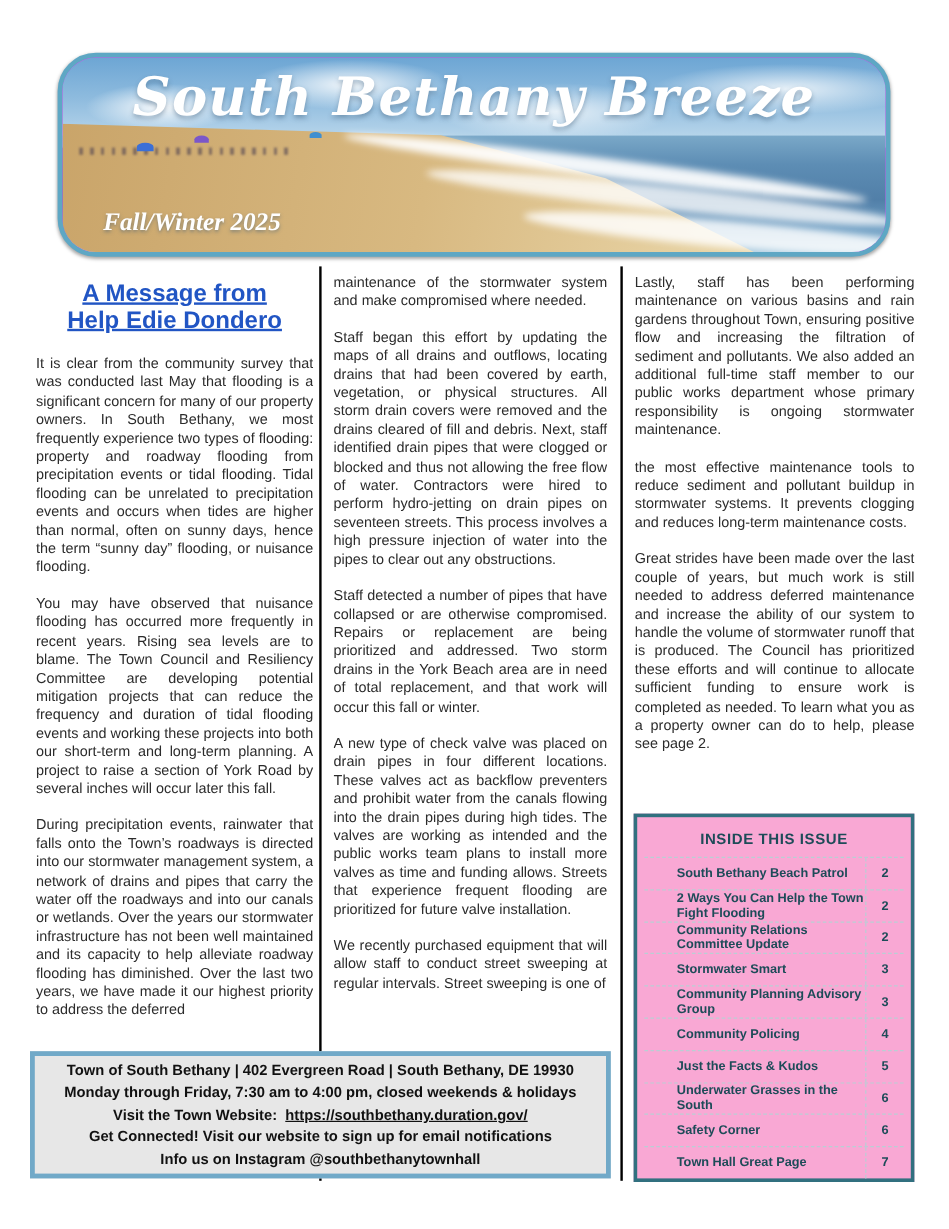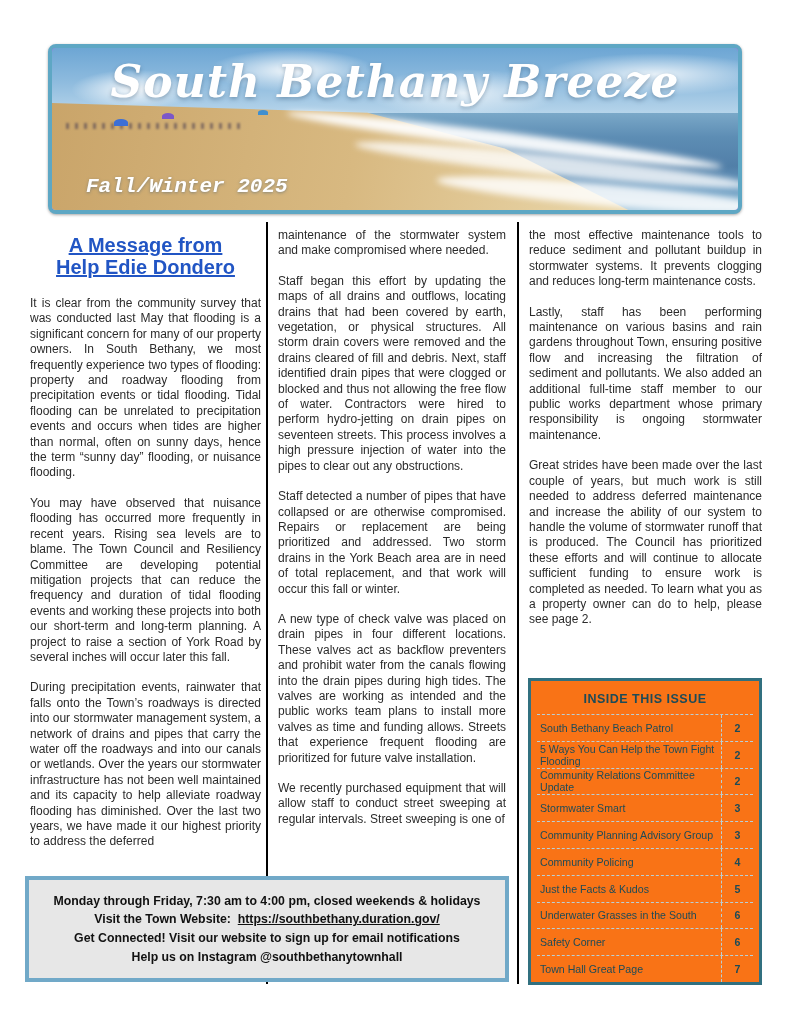--- a/index.html
+++ b/index.html
@@ -5,21 +5,21 @@
   * { margin:0; padding:0; box-sizing:border-box; }
   html,body { background:#ffffff; }
   body {
     font-family:"Liberation Sans", sans-serif;
     width:791px; height:1024px; position:relative; overflow:hidden;
     color:#2b2b2b;
   }
   
   .masthead {
     position:absolute; left:48px; top:44px; width:694px; height:170px;
-    border:4px solid #5ea7c4; border-radius:8px; overflow:hidden;
+    border:4px solid #5ea7c4; border-radius:32px; overflow:hidden;
     box-shadow:0 1px 3px rgba(0,0,0,.35);
     background:#d946ef;
   }
   .photo-layer { position:absolute; inset:0; }
   .sky {
     position:absolute; top:0; left:0; right:0; height:46%;
     background:
       radial-gradient(ellipse 90px 28px at 12% 55%, rgba(255,255,255,.95) 0%, rgba(255,255,255,0) 70%),
       radial-gradient(ellipse 120px 30px at 35% 30%, rgba(255,255,255,.9) 0%, rgba(255,255,255,0) 70%),
       radial-gradient(ellipse 140px 34px at 60% 60%, rgba(255,255,255,.75) 0%, rgba(255,255,255,0) 70%),
@@ -50,21 +50,21 @@
     background:repeating-linear-gradient(90deg, rgba(70,60,80,.55) 0 3px, rgba(0,0,0,0) 3px 9px);
     filter:blur(1px); }
   .masthead-title {
     position:absolute; top:8px; left:0; right:0; text-align:center;
     font-family:"DejaVu Serif", serif; font-style:italic; font-weight:bold;
     font-size:44px; color:#ffffff; letter-spacing:1px;
     text-shadow:0 2px 4px rgba(60,90,120,.45);
   }
   .masthead-issue {
     position:absolute; bottom:12px; left:34px;
-    font-family:Liberation Mono, monospace; font-style:italic; font-weight:bold;
+    font-family:Liberation Serif, serif; font-style:italic; font-weight:bold;
     font-size:21px; color:#ffffff; text-shadow:0 1px 3px rgba(60,90,120,.5);
   }
   
   .col { position:absolute; top:228px; font-size:12px; line-height:15.4px;
          text-align:justify; color:#2b2b2b; overflow:hidden; }
   .col p { margin-bottom:15px; }
   #col1 { left:30px;  width:231px; height:640px; }
   #col2 { left:278px; width:228px; height:640px; }
   #col3 { left:529px; width:233px; height:448px; }
   .vline { position:absolute; top:222px; width:2px; height:762px; background:#000; }
@@ -79,32 +79,32 @@
     position:absolute; left:25px; top:876px; width:484px; height:106px;
     background:#e7e7e7; border:4px solid #71a9c8;
     display:flex; flex-direction:column; justify-content:center;
     text-align:center; font-weight:bold; font-size:12.3px; line-height:18.6px;
     color:#111; z-index:5;
   }
   .contact-box a { color:#111; text-decoration:underline; }
   
   .toc-box {
     position:absolute; left:528px; top:678px; width:234px; height:307px;
-    border:3px solid #31707f; background:#f97316; z-index:5;
+    border:3px solid #31707f; background:#f9a8d4; z-index:5;
     display:flex; flex-direction:column;
   }
   .toc-title {
     text-align:center; font-weight:bold; font-size:12.5px; color:#1d4b58;
     letter-spacing:.5px; padding:11px 0 8px 0;
   }
   .toc-row {
     flex:1; display:flex; align-items:center;
     border-top:1px dashed #b9ced4; margin:0 6px;
   }
-  .toc-label { flex:1; font-weight:normal; font-size:10.6px; color:#1d4b58; padding-left:3px; }
+  .toc-label { flex:1; font-weight:bold; font-size:10.6px; color:#1d4b58; padding-left:3px;margin-left:24px; }
   .toc-page  { width:32px; text-align:center; font-weight:bold; font-size:10.6px; color:#1d4b58;
                border-left:1px dashed #b9ced4; align-self:stretch;
                display:flex; align-items:center; justify-content:center; }
 </style>
 </head>
 <body>
 
 <div class="masthead">
   <div class="photo-layer">
     <div class="sky"></div>
@@ -137,33 +137,33 @@
 
 <div class="col" id="col2">
   <p>maintenance of the stormwater system and make compromised where needed.</p>
   <p>Staff began this effort by updating the maps of all drains and outflows, locating drains that had been covered by earth, vegetation, or physical structures. All storm drain covers were removed and the drains cleared of fill and debris. Next, staff identified drain pipes that were clogged or blocked and thus not allowing the free flow of water. Contractors were hired to perform hydro-jetting on drain pipes on seventeen streets. This process involves a high pressure injection of water into the pipes to clear out any obstructions.</p>
   <p>Staff detected a number of pipes that have collapsed or are otherwise compromised. Repairs or replacement are being prioritized and addressed. Two storm drains in the York Beach area are in need of total replacement, and that work will occur this fall or winter.</p>
   <p>A new type of check valve was placed on drain pipes in four different locations. These valves act as backflow preventers and prohibit water from the canals flowing into the drain pipes during high tides. The valves are working as intended and the public works team plans to install more valves as time and funding allows. Streets that experience frequent flooding are prioritized for future valve installation.</p>
   <p>We recently purchased equipment that will allow staff to conduct street sweeping at regular intervals. Street sweeping is one of</p>
 </div>
 
 <div class="col" id="col3">
+  <p>Lastly, staff has been performing maintenance on various basins and rain gardens throughout Town, ensuring positive flow and increasing the filtration of sediment and pollutants. We also added an additional full-time staff member to our public works department whose primary responsibility is ongoing stormwater maintenance.</p>
   <p>the most effective maintenance tools to reduce sediment and pollutant buildup in stormwater systems. It prevents clogging and reduces long-term maintenance costs.</p>
-  <p>Lastly, staff has been performing maintenance on various basins and rain gardens throughout Town, ensuring positive flow and increasing the filtration of sediment and pollutants. We also added an additional full-time staff member to our public works department whose primary responsibility is ongoing stormwater maintenance.</p>
   <p>Great strides have been made over the last couple of years, but much work is still needed to address deferred maintenance and increase the ability of our system to handle the volume of stormwater runoff that is produced. The Council has prioritized these efforts and will continue to allocate sufficient funding to ensure work is completed as needed. To learn what you as a property owner can do to help, please see page 2.</p>
 </div>
 
 <div class="toc-box">
   <div class="toc-title">INSIDE THIS ISSUE</div>
   <div class="toc-row">
     <div class="toc-label">South Bethany Beach Patrol</div>
     <div class="toc-page">2</div>
   </div>
   <div class="toc-row">
-    <div class="toc-label">5 Ways You Can Help the Town Fight Flooding</div>
+    <div class="toc-label">2 Ways You Can Help the Town Fight Flooding</div>
     <div class="toc-page">2</div>
   </div>
   <div class="toc-row">
     <div class="toc-label">Community Relations Committee Update</div>
     <div class="toc-page">2</div>
   </div>
   <div class="toc-row">
     <div class="toc-label">Stormwater Smart</div>
     <div class="toc-page">3</div>
   </div>
@@ -187,17 +187,18 @@
     <div class="toc-label">Safety Corner</div>
     <div class="toc-page">6</div>
   </div>
   <div class="toc-row">
     <div class="toc-label">Town Hall Great Page</div>
     <div class="toc-page">7</div>
   </div>
 </div>
 
 <div class="contact-box">
+  <div>Town of South Bethany | 402 Evergreen Road | South Bethany, DE 19930</div>
   <div>Monday through Friday, 7:30 am to 4:00 pm, closed weekends &amp; holidays</div>
   <div><span>Visit the Town Website:&nbsp; </span><a href="#">https://southbethany.duration.gov/</a></div>
   <div>Get Connected! Visit our website to sign up for email notifications</div>
-  <div>Help us on Instagram @southbethanytownhall</div>
+  <div>Info us on Instagram @southbethanytownhall</div>
 </div>
 
 </body></html>

